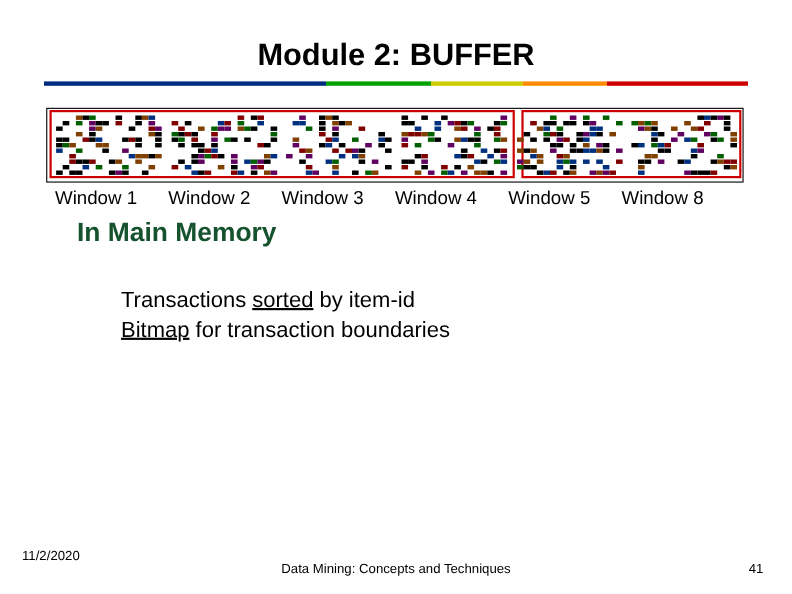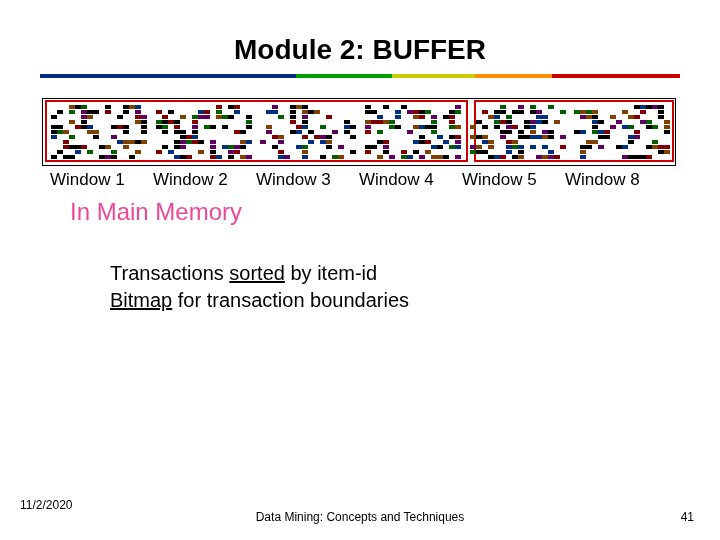--- a/index.html
+++ b/index.html
@@ -16,21 +16,21 @@
   .red2 { left: 432px; top: 2px; width: 200px; height: 62px; }
 
   .windows-row { position: relative; display: flex; gap: 6px; padding: 6px 6px 6px 8px; height: 68px; }
   .window-col { width: 99px; height: 56px; position: relative; overflow: hidden; }
   .bitgrid { position: absolute; inset: 0; }
   .bitgrid .px { position: absolute; width: 6px; height: 4px; background: #000; }
 
   .win-labels { display: flex; gap: 4px; padding: 4px 0 0 8px; font-size: 17px; font-family: Verdana, Geneva, sans-serif; }
   .win-labels .lbl { width: 99px; text-align: left; }
 
-  .sub-heading { font-size: 24px; font-family: "Comic Sans MS", "Trebuchet MS", sans-serif; color: #ec4899; margin: 8px 0 0 70px; }
+  .sub-heading { font-size: 24px; font-family: "Comic Sans MS", "Trebuchet MS", sans-serif; color: #14532d; margin: 8px 0 0 70px; font-weight: bold; }
 
   .body-text { margin: 34px 0 0 110px; font-size: 20px; font-family: "Comic Sans MS", "Trebuchet MS", sans-serif; line-height: 1.35; }
   .body-text .u { text-decoration: underline; }
 
   .footer { position: absolute; bottom: 16px; left: 0; width: 720px; font-size: 12px; font-family: Arial, sans-serif; }
   .footer .date { position: absolute; left: 20px; bottom: 12px; }
   .footer .course { position: absolute; left: 0; width: 720px; text-align: center; bottom: 0; }
   .footer .pageno { position: absolute; right: 26px; bottom: 0; }
 </style>
 </head>

